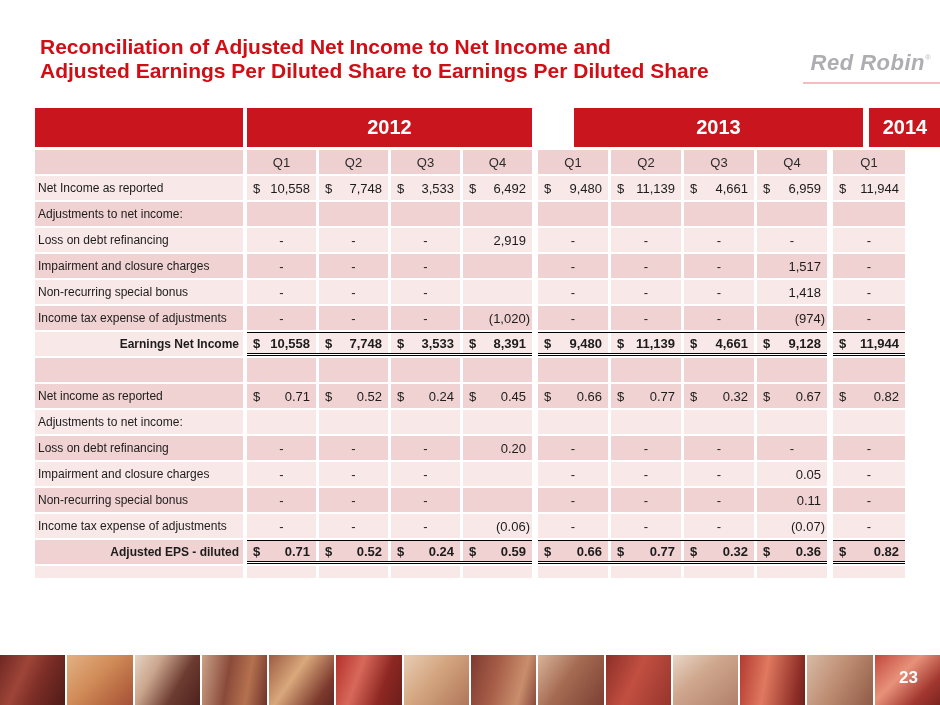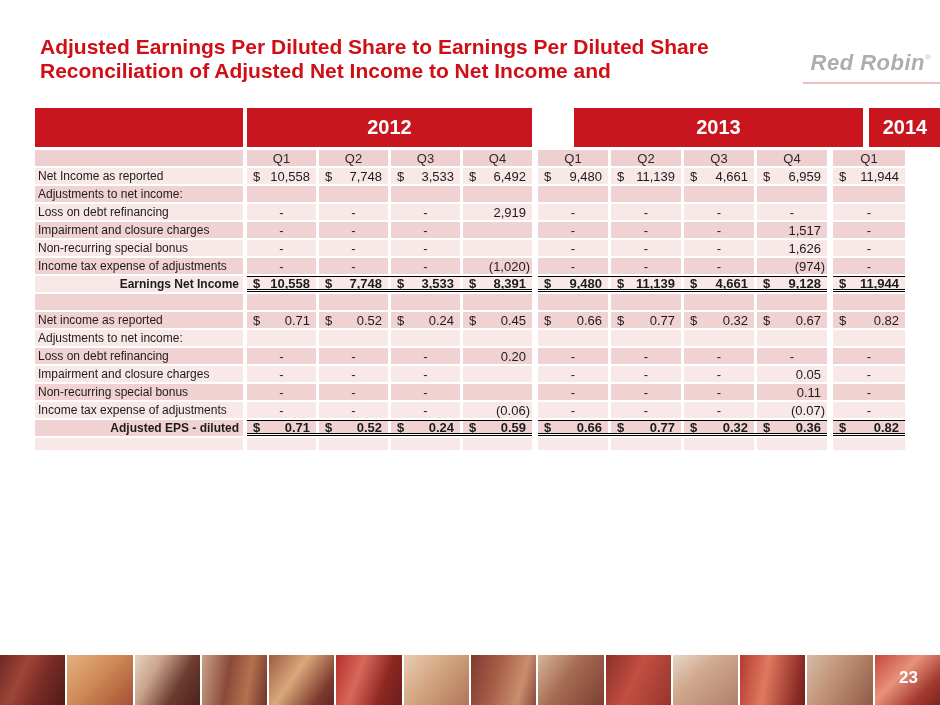--- a/index.html
+++ b/index.html
@@ -16,21 +16,21 @@
     position:absolute;left:802px;top:50px;width:138px;text-align:center;
     color:var(--logo-gray);font-size:22px;font-weight:bold;font-style:italic;
     letter-spacing:0.5px;white-space:nowrap;
   }
   .logo sup{font-size:8px;font-style:normal;vertical-align:10px;color:#c9c8cc;}
   .logo-underline{
     position:absolute;left:803px;top:82px;width:137px;height:2px;
     background:#f2bdbf;
   }
   #table{position:absolute;left:35px;top:108px;width:870px;}
-  .trow{display:flex;height:16px;margin-bottom:2px;}
+  .trow{display:flex;height:24px;margin-bottom:2px;}
   .trow.hdr{height:39px;margin-bottom:3px;}
   .trow.qhdr{margin-bottom:2px;}
   .trow.short{height:12px;}
   .trow.total{font-weight:bold;}
   .lblcell{
     width:208px;margin-right:4px;box-sizing:border-box;flex:none;
     display:flex;align-items:center;padding-left:3px;
     font-size:12px;color:#1c1c1c;white-space:nowrap;
   }
   .lblcell.right{justify-content:flex-end;padding-right:4px;padding-left:0;}
@@ -68,22 +68,22 @@
   .tile{flex:1;height:100%;}
   .pagenum{
     position:absolute;right:22px;top:668px;z-index:2;
     color:#ffffff;font-size:17px;font-weight:bold;
   }
 </style>
 </head>
 <body style="--brand-red: #c9151e; --title-red: #cf0e16; --row-light: #f9e8e8; --row-dark: #f1d2d2; --row-qheader: #eed0d1; --logo-gray: #aeadb2;">
 
 <div class="title">
+  <div>Reconciliation of Adjusted Net Income to Net Income and</div>
   <div>Adjusted Earnings Per Diluted Share to Earnings Per Diluted Share</div>
-  <div>Reconciliation of Adjusted Net Income to Net Income and</div>
 </div>
 
 <div class="logo"><span>Red Robin</span><sup>®</sup></div>
 <div class="logo-underline"></div>
 
 <div id="table">
     <div class="trow hdr">
       <div class="lblcell redbg"></div>
       <div class="ycell redbg" style="width: 285px;">2012</div>
       <div class="ycell redbg" style="width: 289px; margin-left: 36px;">2013</div>
@@ -258,21 +258,21 @@
         <div class="vcell light dash" style="width: 70px;">
           <span class="num" style="margin-left: 0px;">-</span>
         </div>
         <div class="vcell light dash" style="width: 70px;">
           <span class="num" style="margin-left: 0px;">-</span>
         </div>
         <div class="vcell light dash" style="width: 70px;">
           <span class="num" style="margin-left: 0px;">-</span>
         </div>
         <div class="vcell light" style="width: 70px;">
-          <span class="num">1,626</span>
+          <span class="num">1,418</span>
         </div>
       </div>
       <div class="yblock last">
         <div class="vcell light dash" style="width: 72px;">
           <span class="num" style="margin-left: 0px;">-</span>
         </div>
       </div>
     </div>
     <div class="trow">
       <div class="lblcell dark">Income tax expense of adjustments</div>

